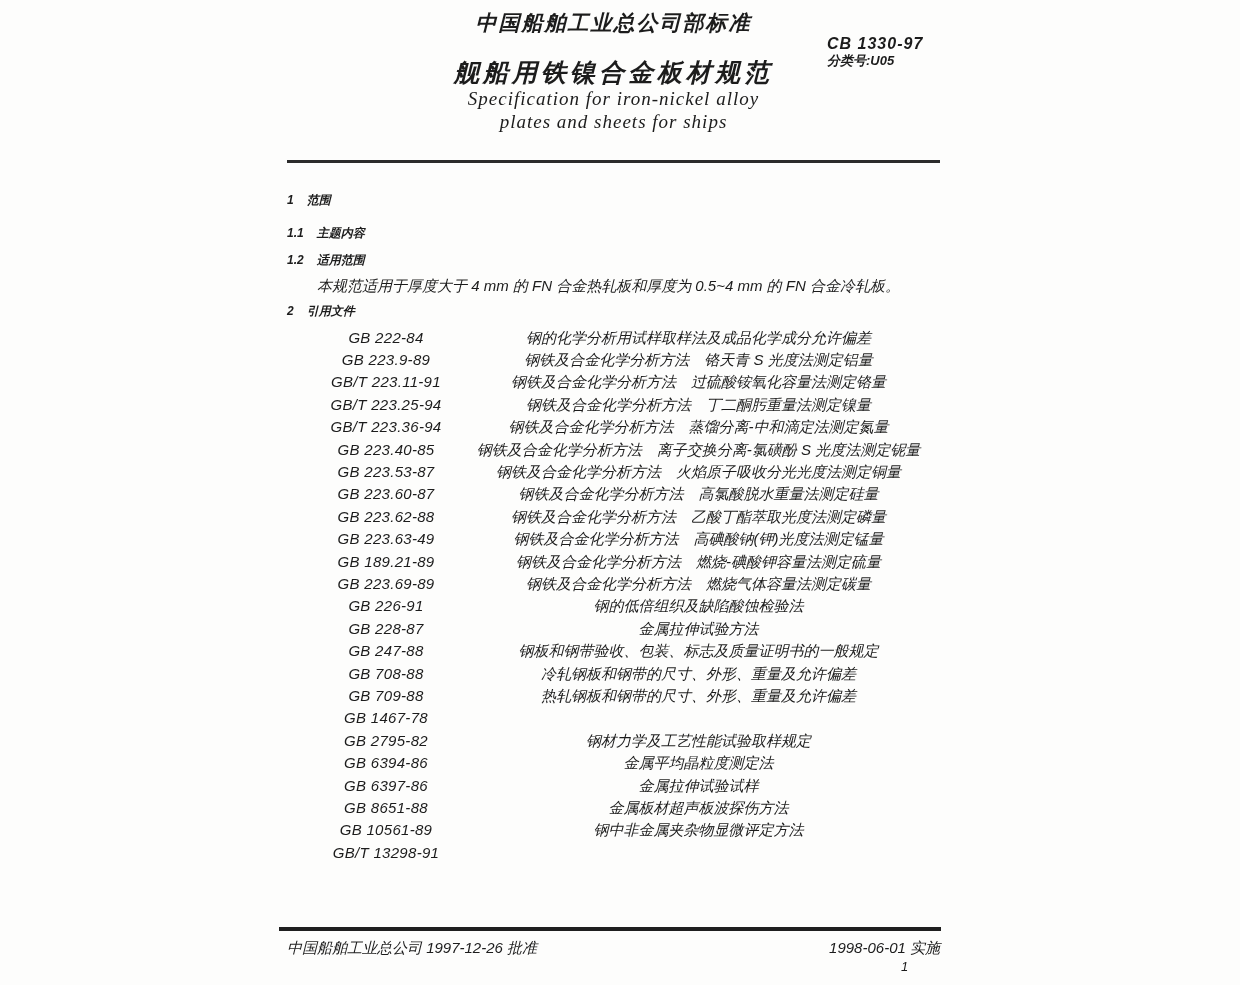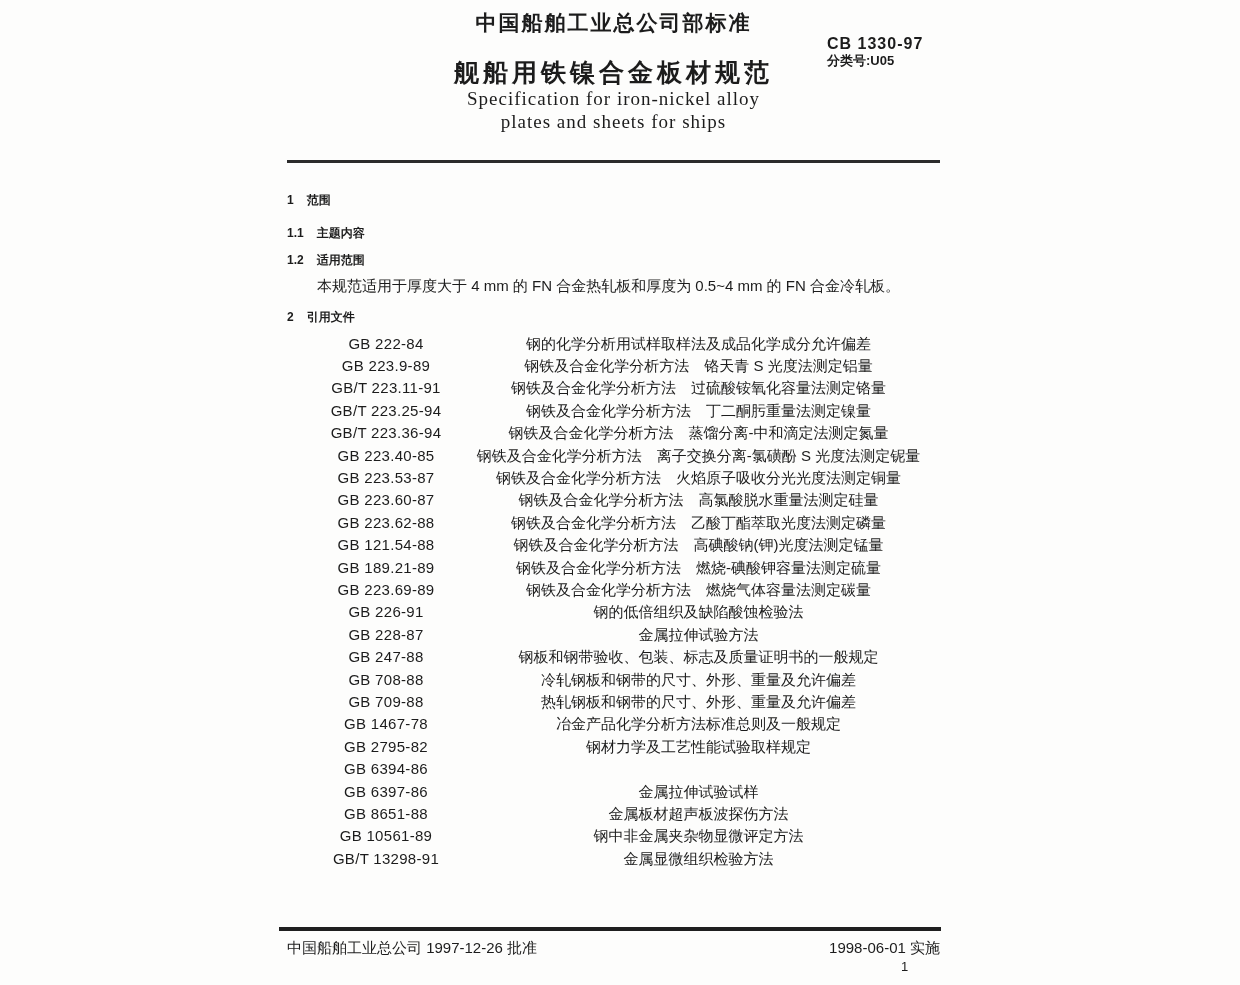--- a/index.html
+++ b/index.html
@@ -2,21 +2,21 @@
 <html><head>
 <meta charset="utf-8">
 <style>
   * { margin: 0; padding: 0; box-sizing: border-box; }
   html, body {
     width: 1240px; height: 985px;
     background: #fdfdfc;
     font-family: "Liberation Sans", sans-serif;
     color: #1c1c1c;
   }
-  .page { position: relative; width: 1240px; height: 985px; overflow: hidden; }
+  .page { position: relative; width: 1240px; height: 985px; overflow: hidden; font-style: italic; }
   .content { position: absolute; left: 287px; top: 0; width: 653px; }
 
   .org-line {
     margin-top: 9px; text-align: center;
     font-size: 21px; font-weight: bold; letter-spacing: 2px; line-height: 28px;
   }
   .code-block { position: absolute; left: 540px; top: 34px; }
   .std-code { font-size: 16px; font-weight: bold; letter-spacing: 1px; line-height: 19px; }
   .std-class { font-size: 13px; font-weight: bold; line-height: 16px; }
 
@@ -29,21 +29,21 @@
     font-family: "Liberation Serif", serif;
     font-size: 19px; line-height: 23px; letter-spacing: 1px;
   }
   .rule-top { margin-top: 27px; height: 3px; background: #2b2b2b; }
 
   .sec-h { font-weight: bold; font-size: 12px; line-height: 22px; }
   .sec-h .sec-num { display: inline-block; margin-right: 13px; }
   .sec-1   { margin-top: 26px; }
   .sec-1-1 { margin-top: 11px; }
   .sec-1-2 { margin-top: 5px; }
-  .sec-2   { margin-top: 8px; }
+  .sec-2   { margin-top: 2px; }
 
   .para {
     margin-top: 4px;
     font-size: 15px; line-height: 22.5px;
     text-indent: 2em; text-align: justify;
   }
 
   .ref-list { margin-top: 5px; padding-left: 28px; font-size: 15px; }
   .ref-row { display: flex; line-height: 22.4px; text-align: center; }
   .ref-code { width: 142px; flex-shrink: 0; letter-spacing: 0.3px; }
@@ -136,21 +136,21 @@
           <span class="ref-code">GB 223.60-87</span>
           <span class="ref-title">钢铁及合金化学分析方法　高氯酸脱水重量法测定硅量</span>
         </div>
 
         <div class="ref-row">
           <span class="ref-code">GB 223.62-88</span>
           <span class="ref-title">钢铁及合金化学分析方法　乙酸丁酯萃取光度法测定磷量</span>
         </div>
 
         <div class="ref-row">
-          <span class="ref-code">GB 121.54-88</span>
+          <span class="ref-code">GB 223.63-49</span>
           <span class="ref-title">钢铁及合金化学分析方法　高碘酸钠(钾)光度法测定锰量</span>
         </div>
 
         <div class="ref-row">
           <span class="ref-code">GB 189.21-89</span>
           <span class="ref-title">钢铁及合金化学分析方法　燃烧-碘酸钾容量法测定硫量</span>
         </div>
 
         <div class="ref-row">
           <span class="ref-code">GB 223.69-89</span>
@@ -177,50 +177,49 @@
           <span class="ref-title">冷轧钢板和钢带的尺寸、外形、重量及允许偏差</span>
         </div>
 
         <div class="ref-row">
           <span class="ref-code">GB 709-88</span>
           <span class="ref-title">热轧钢板和钢带的尺寸、外形、重量及允许偏差</span>
         </div>
 
         <div class="ref-row">
           <span class="ref-code">GB 1467-78</span>
-          <span class="ref-title">冶金产品化学分析方法标准总则及一般规定</span>
         </div>
 
         <div class="ref-row">
           <span class="ref-code">GB 2795-82</span>
           <span class="ref-title">钢材力学及工艺性能试验取样规定</span>
         </div>
 
         <div class="ref-row">
           <span class="ref-code">GB 6394-86</span>
+          <span class="ref-title">金属平均晶粒度测定法</span>
         </div>
 
         <div class="ref-row">
           <span class="ref-code">GB 6397-86</span>
           <span class="ref-title">金属拉伸试验试样</span>
         </div>
 
         <div class="ref-row">
           <span class="ref-code">GB 8651-88</span>
           <span class="ref-title">金属板材超声板波探伤方法</span>
         </div>
 
         <div class="ref-row">
           <span class="ref-code">GB 10561-89</span>
           <span class="ref-title">钢中非金属夹杂物显微评定方法</span>
         </div>
 
         <div class="ref-row">
           <span class="ref-code">GB/T 13298-91</span>
-          <span class="ref-title">金属显微组织检验方法</span>
         </div>
       </div>
 
   </div>
 
   <div class="rule-bottom"></div>
 
   <div class="footer-row">
     <span>中国船舶工业总公司 1997-12-26 批准</span>
     <span>1998-06-01 实施</span>

